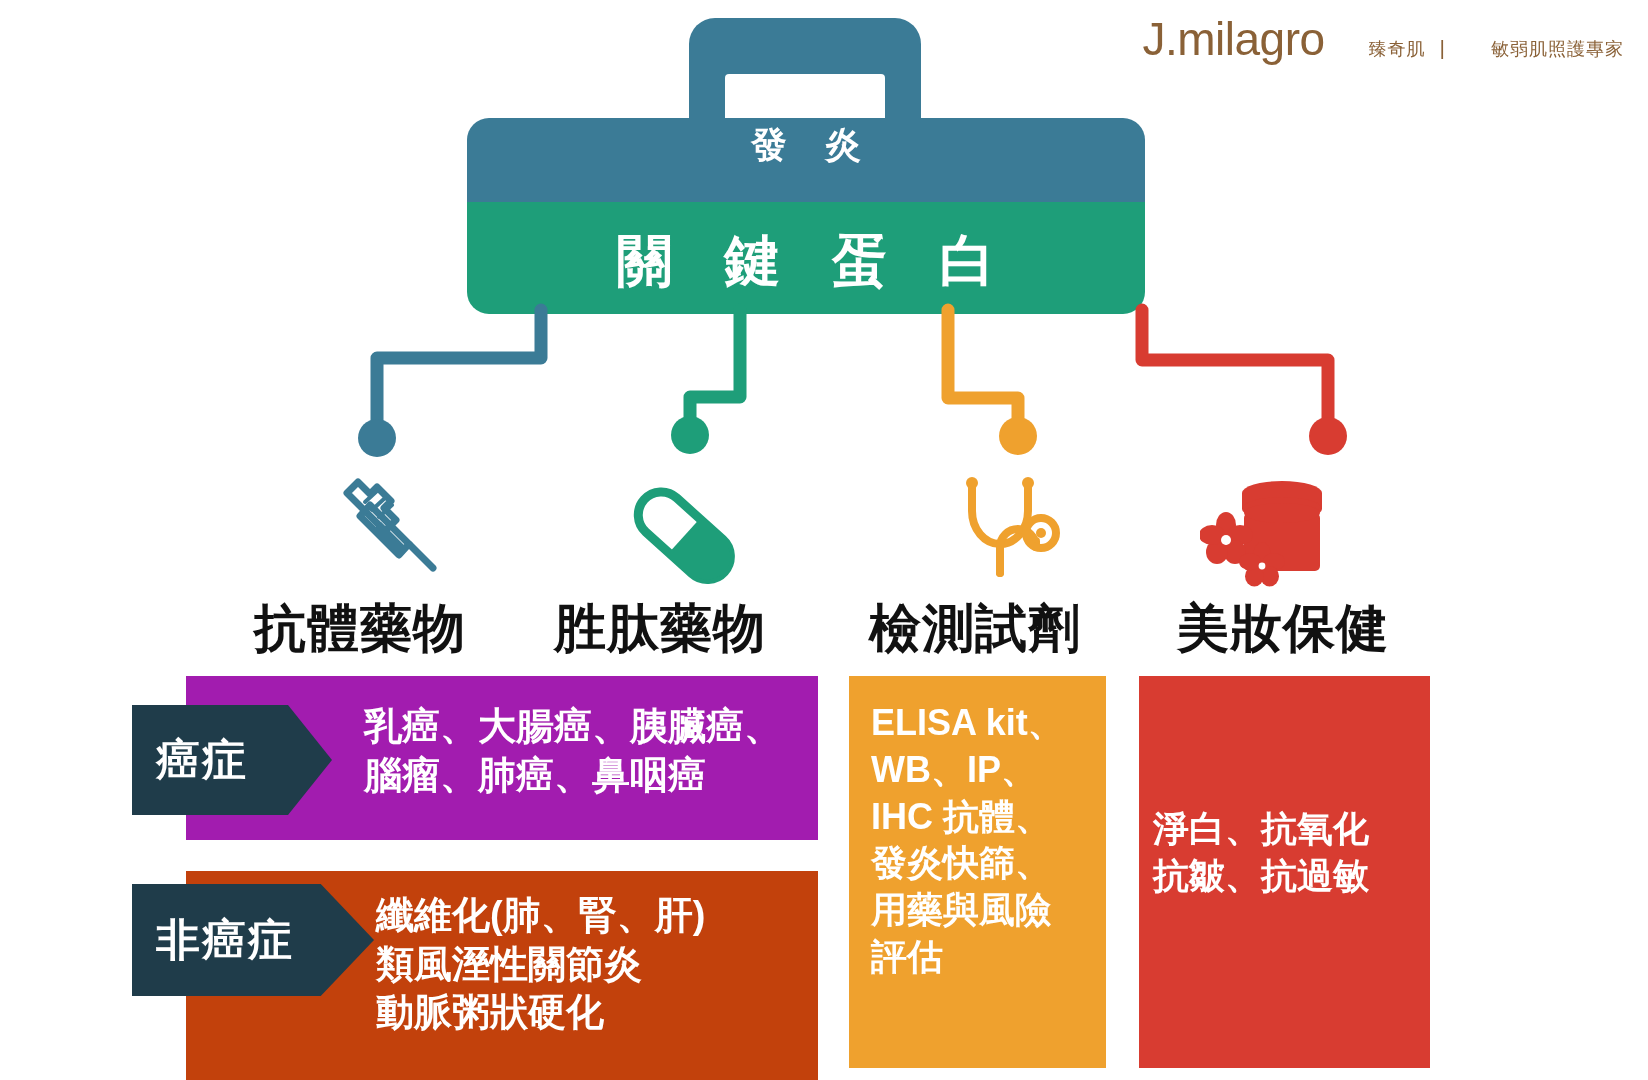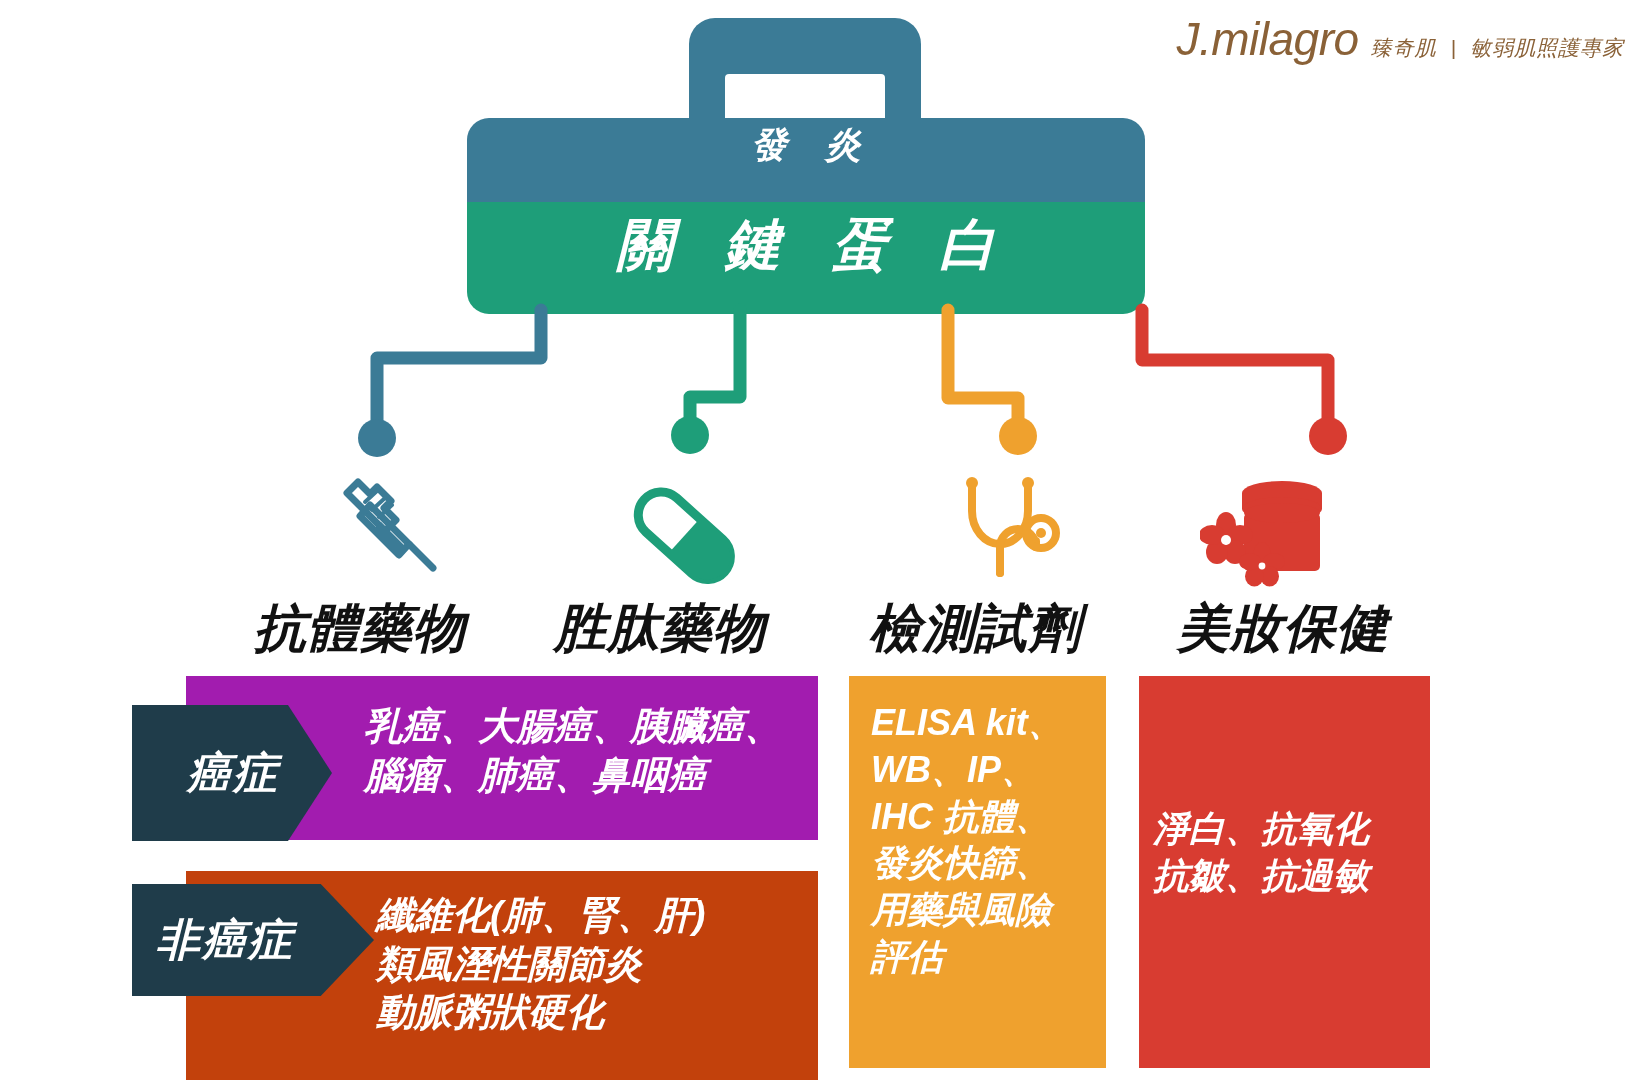--- a/index.html
+++ b/index.html
@@ -8,21 +8,20 @@
     height: 1080px;
     background: #ffffff;
     font-family: "Liberation Sans", "DejaVu Sans", sans-serif;
     overflow: hidden;
   }
   #stage {
     position: relative;
     width: 1648px;
     height: 1080px;
     background: #ffffff;
-    font-style: italic;
   }
 
   
   #brand {
     position: absolute;
     top: 16px;
     right: 24px;
     display: flex;
     align-items: baseline;
     gap: 12px;
@@ -30,24 +29,25 @@
     white-space: nowrap;
   }
   #brand .wordmark {
     font-size: 46px;
     font-weight: 400;
     letter-spacing: -0.5px;
     color: #8a6137;
     line-height: 1;
   }
   #brand .tag {
-    font-size: 21px;
+    font-size: 18px;
     color: #8a6137;
     letter-spacing: 1px;
     line-height: 1;
+    margin-left: 32px;
   }
   #brand .divider-bar {
     font-size: 21px;
     color: #8a6137;
     padding: 0 2px;
   }
 
   
   #case {
     position: absolute;
@@ -99,21 +99,21 @@
     text-align: center;
     color: #ffffff;
     font-size: 36px;
     font-weight: 700;
     letter-spacing: 14px;
     text-indent: 14px;
     line-height: 1.05;
   }
   #case .title-bottom {
     position: absolute;
-    left: 0; top: 196px;
+    left: 0; top: 212px;
     width: 678px;
     text-align: center;
     color: #ffffff;
     font-size: 56px;
     font-weight: 700;
     letter-spacing: 18px;
     text-indent: 18px;
     line-height: 1.1;
   }
 
@@ -304,21 +304,21 @@
 
   <div class="col-label" style="left:230px; width:260px;">抗體藥物</div>
   <div class="col-label" style="left:530px; width:260px;">胜肽藥物</div>
   <div class="col-label" style="left:845px; width:260px;">檢測試劑</div>
   <div class="col-label" style="left:1148px; width:270px;">美妝保健</div>
 
   <div class="panel panel-blue" style="left:186px; top:676px; width:632px; height:164px;">
     <div class="panel-text" style="position:absolute; left:178px; top:26px; width:450px;">乳癌、大腸癌、胰臟癌、
 腦瘤、肺癌、鼻咽癌</div>
   </div>
-  <div class="tag-arrow" style="left:132px; top:705px; width:200px; height:136px;padding-left:31px;">
+  <div class="tag-arrow" style="left:132px; top:705px; width:200px; height:110px;">
     <span>癌症</span>
   </div>
 
   <div class="panel panel-green" style="left:186px; top:852px; width:632px; height:216px;">
     <div class="panel-text" style="position:absolute; left:190px; top:20px; width:440px;">纖維化(肺、腎、肝)
 類風溼性關節炎
 動脈粥狀硬化</div>
   </div>
   <div class="tag-arrow" style="left:132px; top:884px; width:242px; height:112px;">
     <span>非癌症</span>

